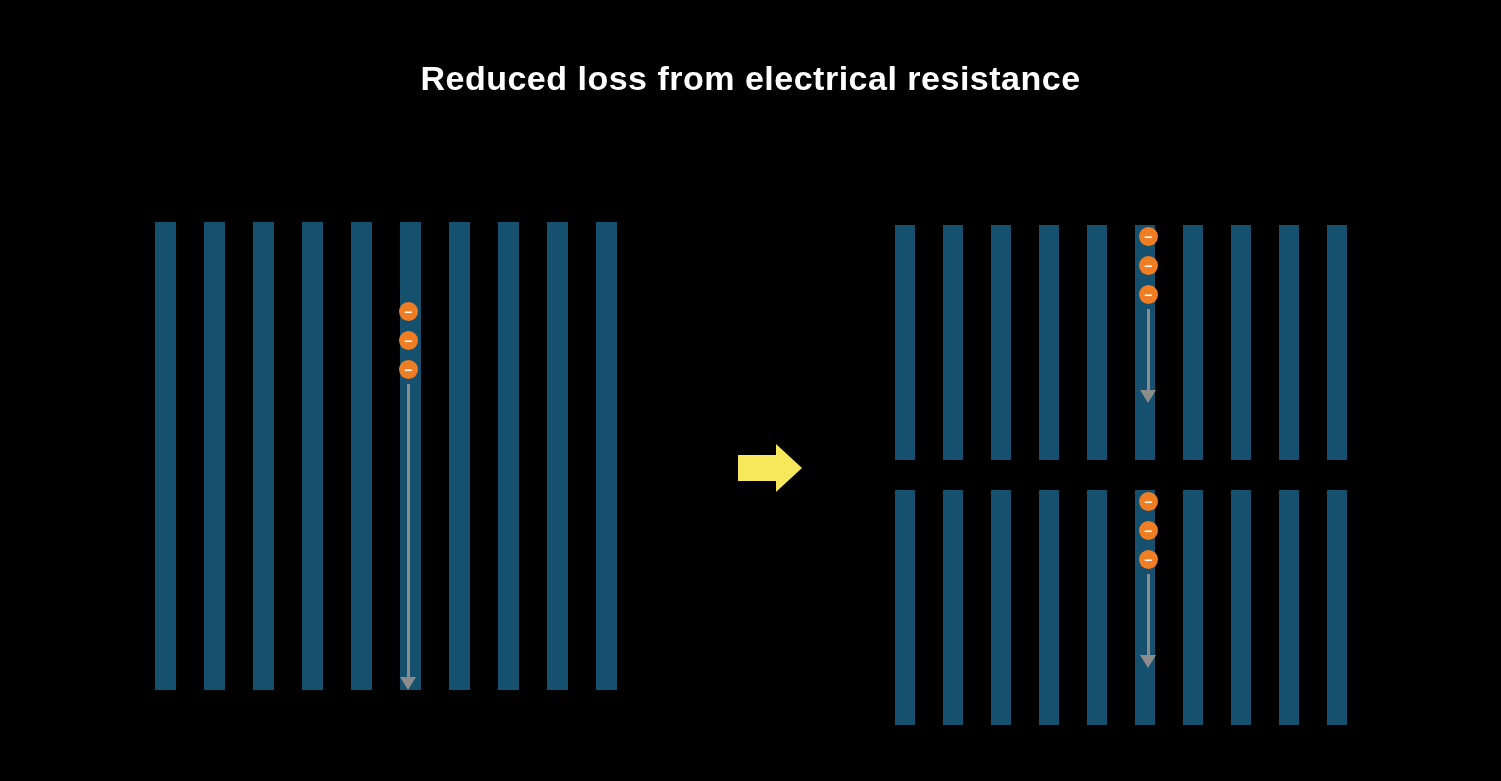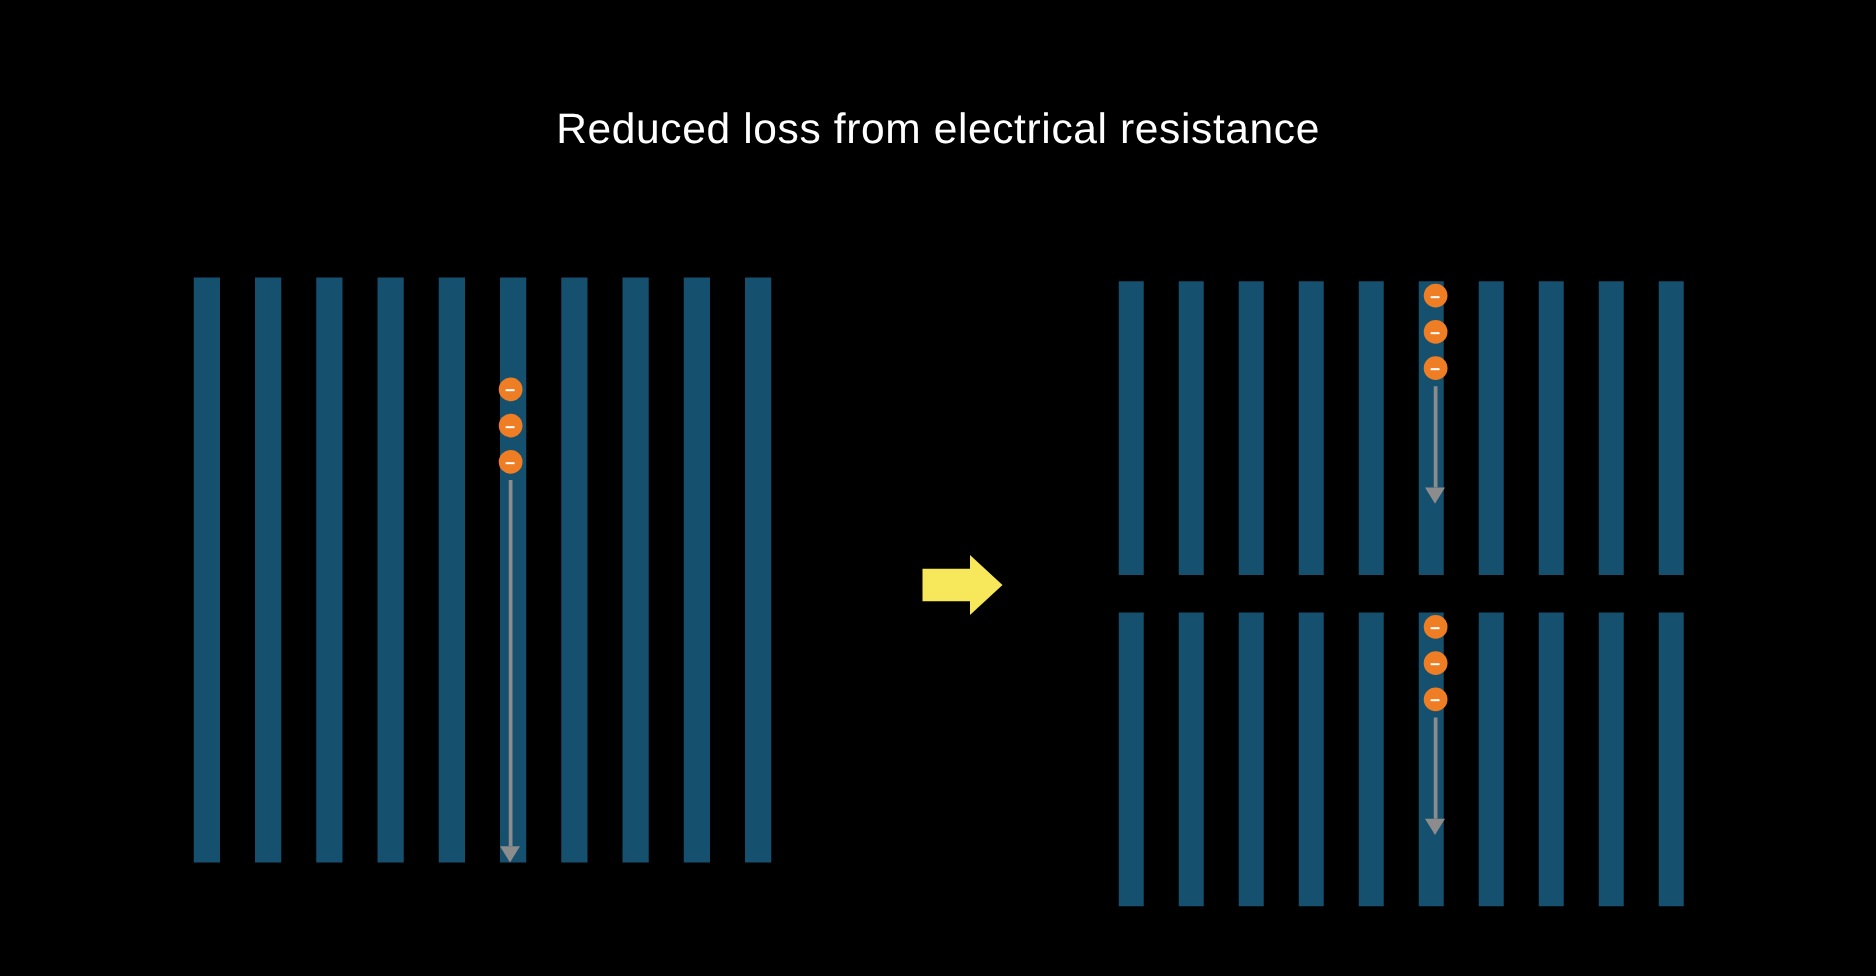--- a/index.html
+++ b/index.html
@@ -10,27 +10,27 @@
   .stage {
     position: relative;
     width: 1501px;
     height: 781px;
     background: var(--background, #000);
     overflow: hidden;
     font-family: "Liberation Sans", sans-serif;
   }
   .title {
     position: absolute;
-    top: 84px;
+    top: 59px;
     left: 0;
     width: 100%;
     text-align: center;
     color: var(--title-text, #fff);
     font-size: 34px;
-    font-weight: normal;
+    font-weight: bold;
     letter-spacing: 0.5px;
   }
 
   
   .panel { position: absolute; }
   .panel-left  { left: 155px; top: 222px; width: 462px; height: 468px; }
   .panel-right { left: 895px; top: 225px; width: 452px; height: 500px; }
   .row { position: absolute; left: 0; width: 452px; height: 235px; }
   .row-top    { top: 0; }
   .row-bottom { top: 265px; }

